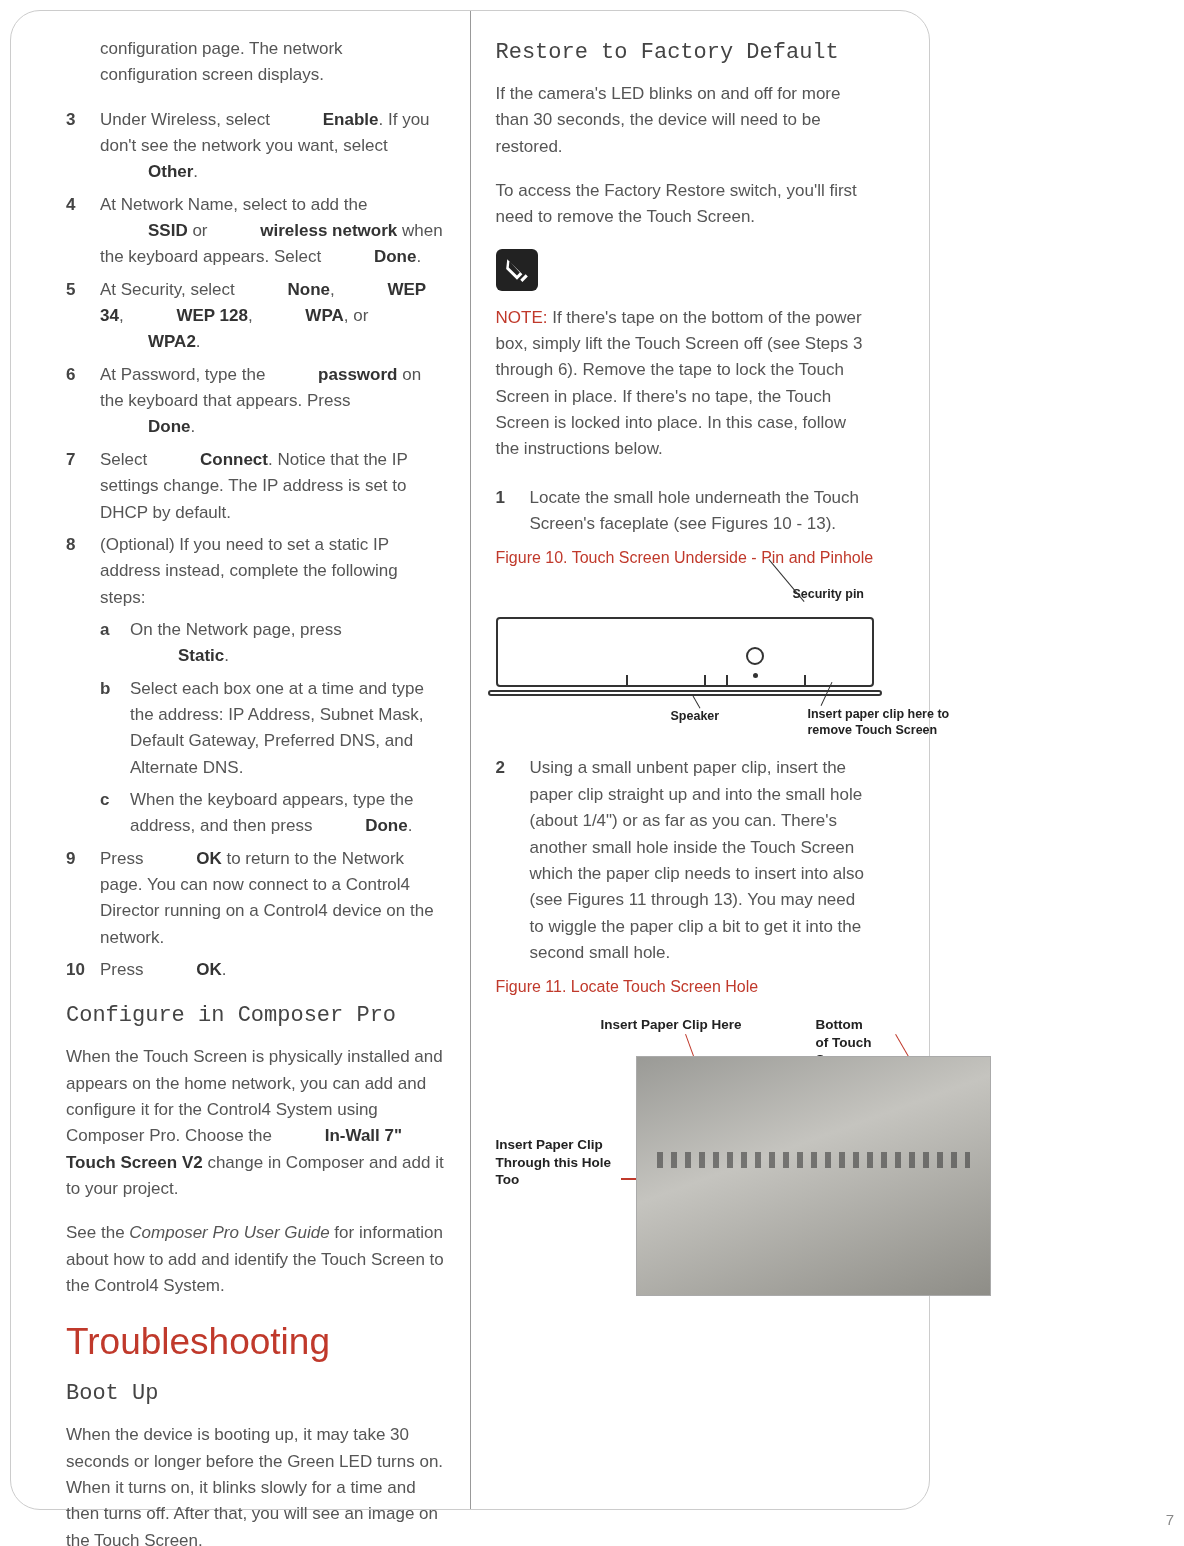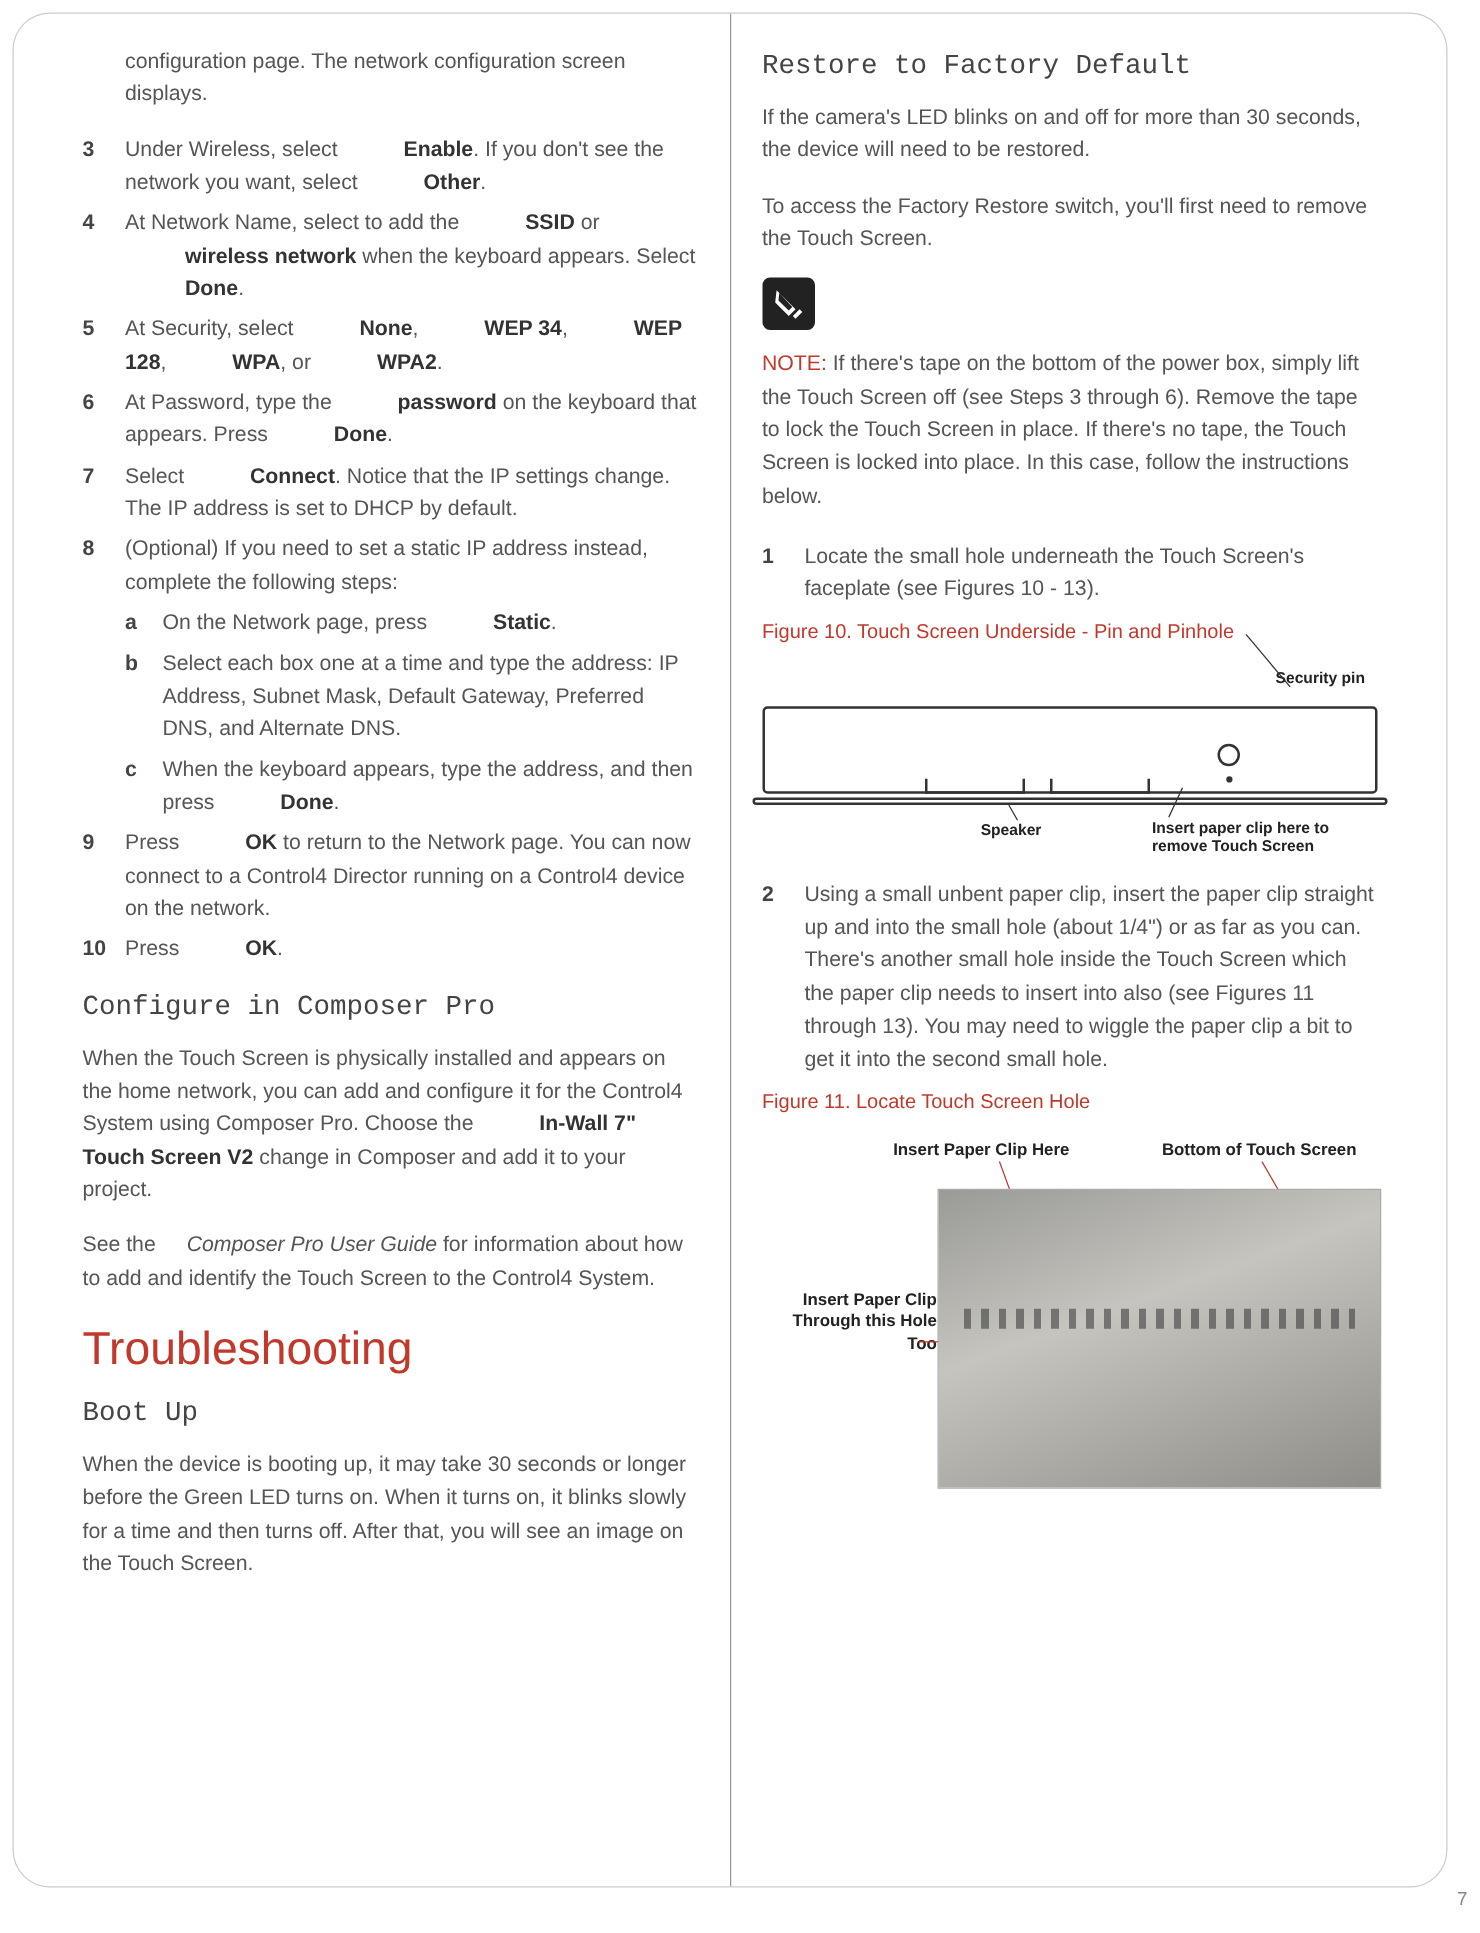--- a/index.html
+++ b/index.html
@@ -5,21 +5,21 @@
   * { box-sizing: border-box; margin: 0; padding: 0; }
   body {
     font-family: Arial, Helvetica, sans-serif;
     color: #4a4a4a;
     background: #fff;
     width: 1184px;
     height: 1546px;
     position: relative;
   }
   .page {
-    width: 1148px;
+    width: 920px;
     height: 1500px;
     border: 1px solid #ccc;
     border-radius: 30px;
     margin: 10px 0 0 10px;
     padding: 25px 30px;
     display: flex;
   }
   .col {
     width: 50%;
     padding: 0 25px;
@@ -47,21 +47,21 @@
   .figcap { color: #c0392b; font-size: 16px; margin: 12px 0 10px 0; }
   .note-row { display: flex; gap: 14px; margin-bottom: 22px; flex-direction: column; }
   .note-icon {
     width: 42px; height: 42px; background: #222; border-radius: 6px; flex: 0 0 42px;
     display: flex; align-items: center; justify-content: center;
   }
   .note-icon svg { width: 26px; height: 26px; }
   .note-text { font-size: 17px; line-height: 1.55; color: #555; }
   .note-text .red { color: #c0392b; }
   b { font-weight: bold; color: #333; padding-left: 48px; }
-  em { font-style: italic; margin-left: 20px; }
+  em { font-style: italic; }
 
   
   .fig10 {
     position: relative; height: 160px; margin-bottom: 18px;
   }
   .fig10 .frame {
     position: absolute; left: 0; right: 0; top: 40px; height: 70px;
     border: 2px solid #333; border-radius: 4px;
   }
   .fig10 .base {
@@ -85,21 +85,21 @@
   .fig10 .lbl { position: absolute; font-size: 12.5px; font-weight: bold; color: #222; }
   .fig10 .l-sec { right: 10px; top: 10px; }
   .fig10 .l-spk { left: 175px; top: 132px; }
   .fig10 .l-ins { left: 312px; top: 130px; width: 165px; line-height: 1.25; }
   .fig10 .line { position: absolute; background: #333; }
   .fig10 .ln1 { right: 70px; top: 24px; width: 55px; height: 1.4px; transform: rotate(50deg); transform-origin: right center; }
   .fig10 .ln2 { left: 200px; top: 118px; width: 1.4px; height: 14px; transform: rotate(-30deg); }
   .fig10 .ln3 { left: 330px; top: 104px; width: 1.4px; height: 26px; transform: rotate(25deg); }
 
   
-  .fig11 { position: relative; height: 320px; text-align: right; }
+  .fig11 { position: relative; height: 320px; }
   .fig11 .photo {
     position: absolute; left: 140px; top: 50px; width: 355px; height: 240px;
     background: linear-gradient(160deg, #9a9a96 0%, #c5c4bf 40%, #8e8d87 100%);
     border: 1px solid #aaa;
   }
   .fig11 .photo::before {
     content: "";
     position: absolute; left: 20px; right: 20px; top: 95px; height: 16px;
     background: repeating-linear-gradient(90deg, #333 0 6px, transparent 6px 14px);
     opacity: .55;

